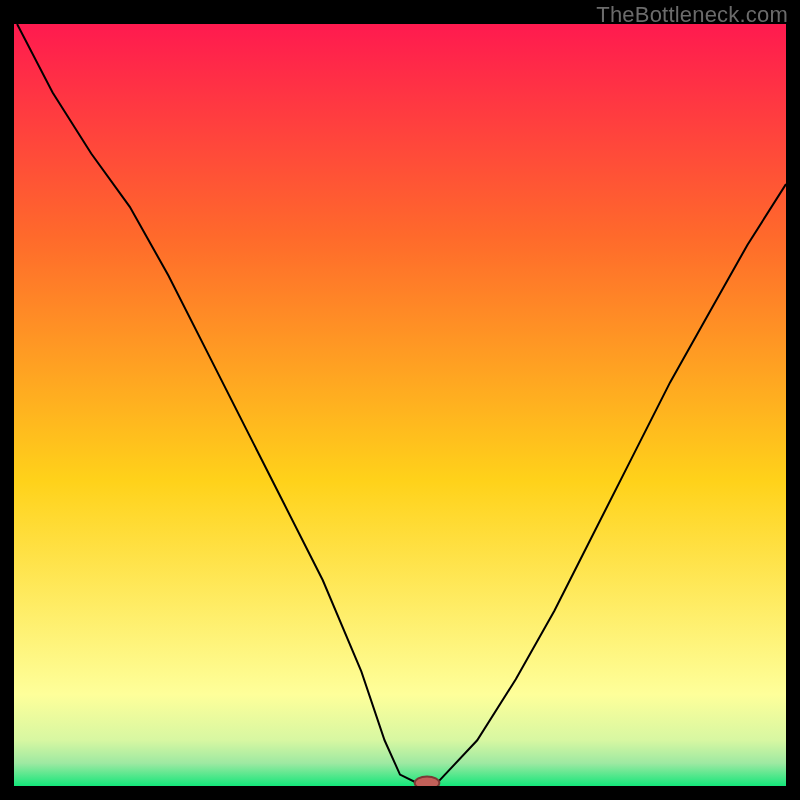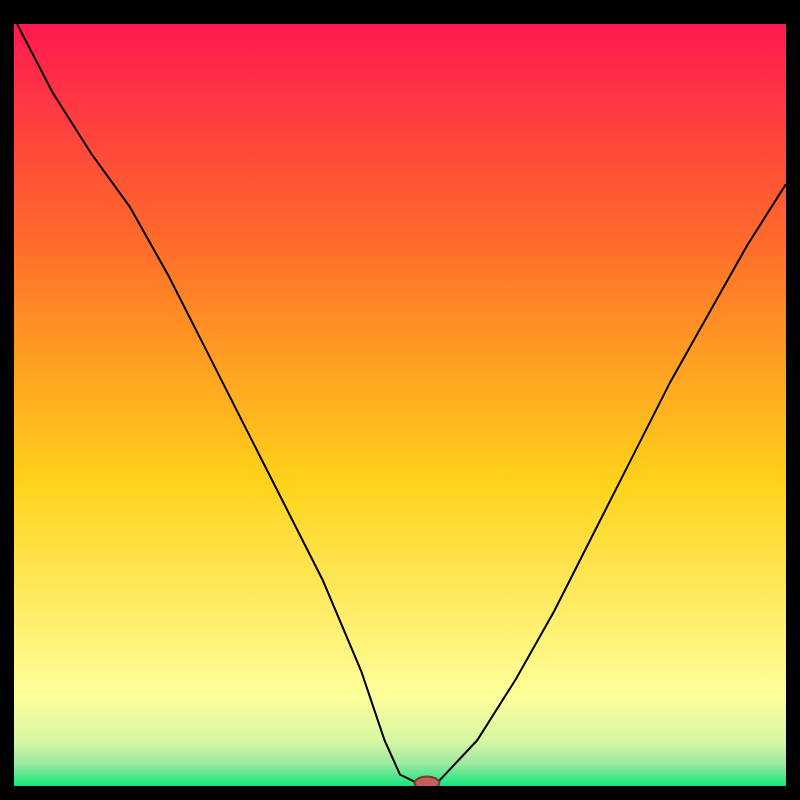--- a/index.html
+++ b/index.html
@@ -34,20 +34,21 @@
     background: #000;
   }
   svg {
     display: block;
   }
 </style>
 </head>
 <body>
 
 <div class="frame">
+  <div class="watermark">TheBottleneck.com</div>
 
   <div class="plot">
     <svg id="chart-svg" width="772" height="762" viewBox="0 0 100 100" preserveAspectRatio="none">
       <defs>
         <linearGradient id="bg-grad" x1="0" y1="0" x2="0" y2="1">
           <stop id="g0" offset="0%" stop-color="#ff1a4f"></stop>
           <stop id="g1" offset="28%" stop-color="#ff6a2b"></stop>
           <stop id="g2" offset="60%" stop-color="#ffd21a"></stop>
           <stop id="g3" offset="88%" stop-color="#feff9a"></stop>
           <stop id="g4" offset="94%" stop-color="#d7f7a2"></stop>

